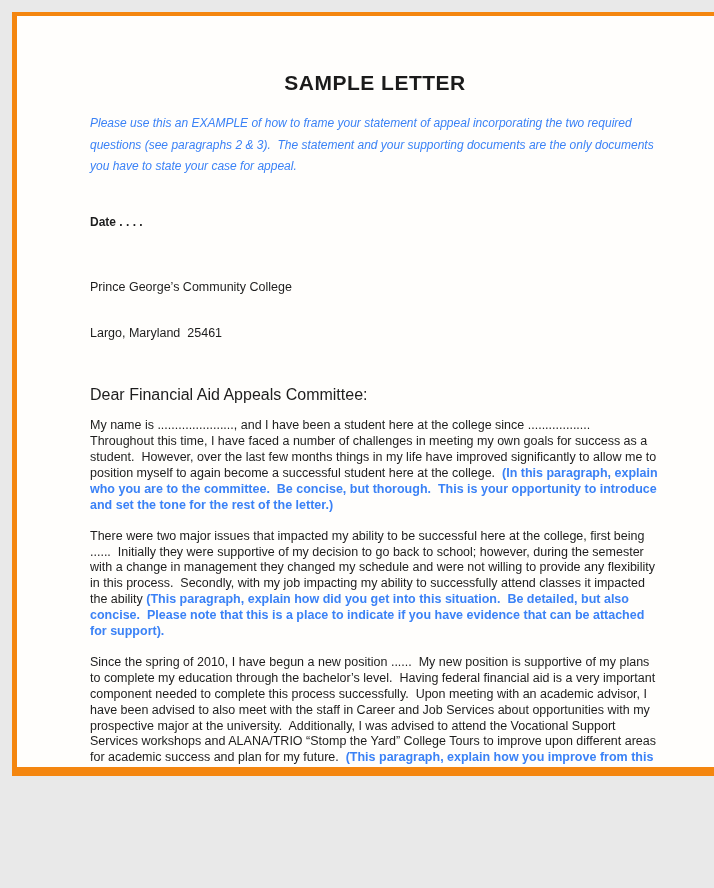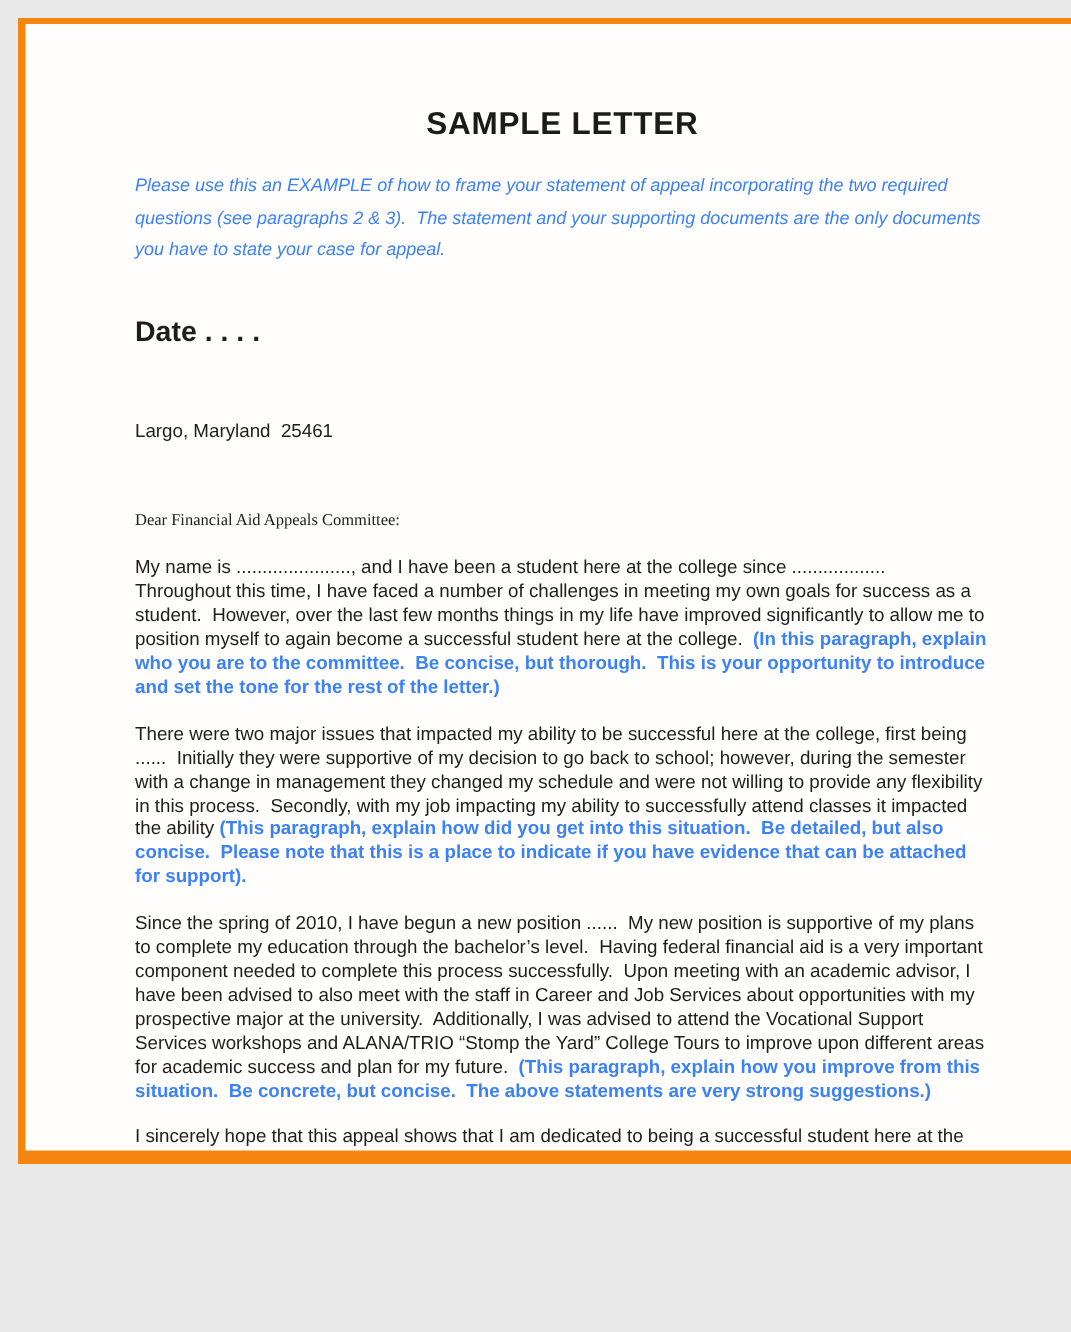--- a/index.html
+++ b/index.html
@@ -42,37 +42,36 @@
     margin: 17px 0 0 0;
     font-size: 12px;
     line-height: 21.5px;
     font-weight: normal;
     font-style: italic;
     color: #3b82f6;
     white-space: pre-wrap;
   }
   .dateline {
     margin: 36px 0 0 0;
-    font-size: 19px;
+    font-size: 12px;
     line-height: 16px;
     font-weight: bold;
     white-space: pre-wrap;
   }
   .address {
     margin: 19px 0 0 0;
     font-size: 12.5px;
     line-height: 15.6px;
     white-space: pre-wrap;
   }
   .salutation {
     margin: 14px 0 0 0;
-    font-size: 11px;
+    font-size: 16px;
     line-height: 15.9px;
     white-space: pre-wrap;
-    font-family: Liberation Serif, serif;
   }
   .para {
     margin: 15px 0 0 0;
     font-size: 12.5px;
     line-height: 15.9px;
     white-space: pre-wrap;
   }
   .para b {
     color: #3b82f6;
   }
@@ -84,20 +83,21 @@
   <div class="page">
     <div class="content">
 
       <h1 class="title">SAMPLE LETTER</h1>
 
       <p class="intro">Please use this an EXAMPLE of how to frame your statement of appeal incorporating the two required questions (see paragraphs 2 &amp; 3).  The statement and your supporting documents are the only documents you have to state your case for appeal.</p>
 
       <p class="dateline">Date . . . .</p>
 
       <div class="address">
+        <div>Prince George’s Community College</div>
         <div>Largo, Maryland  25461</div>
       </div>
 
       <p class="salutation">Dear Financial Aid Appeals Committee:</p>
 
       <p class="para"><span>My name is ......................, and I have been a student here at the college since ..................  Throughout this time, I have faced a number of challenges in meeting my own goals for success as a student.  However, over the last few months things in my life have improved significantly to allow me to position myself to again become a successful student here at the college.  </span><b>(In this paragraph, explain who you are to the committee.  Be concise, but thorough.  This is your opportunity to introduce and set the tone for the rest of the letter.)</b><span></span></p>
 
       <p class="para"><span>There were two major issues that impacted my ability to be successful here at the college, first being ......  Initially they were supportive of my decision to go back to school; however, during the semester with a change in management they changed my schedule and were not willing to provide any flexibility in this process.  Secondly, with my job impacting my ability to successfully attend classes it impacted the ability </span><b>(This paragraph, explain how did you get into this situation.  Be detailed, but also concise.  Please note that this is a place to indicate if you have evidence that can be attached for support).</b><span></span></p>
 
       <p class="para"><span>Since the spring of 2010, I have begun a new position ......  My new position is supportive of my plans to complete my education through the bachelor’s level.  Having federal financial aid is a very important component needed to complete this process successfully.  Upon meeting with an academic advisor, I have been advised to also meet with the staff in Career and Job Services about opportunities with my prospective major at the university.  Additionally, I was advised to attend the Vocational Support Services workshops and ALANA/TRIO “Stomp the Yard” College Tours to improve upon different areas for academic success and plan for my future.  </span><b>(This paragraph, explain how you improve from this situation.  Be concrete, but concise.  The above statements are very strong suggestions.)</b><span></span></p>

